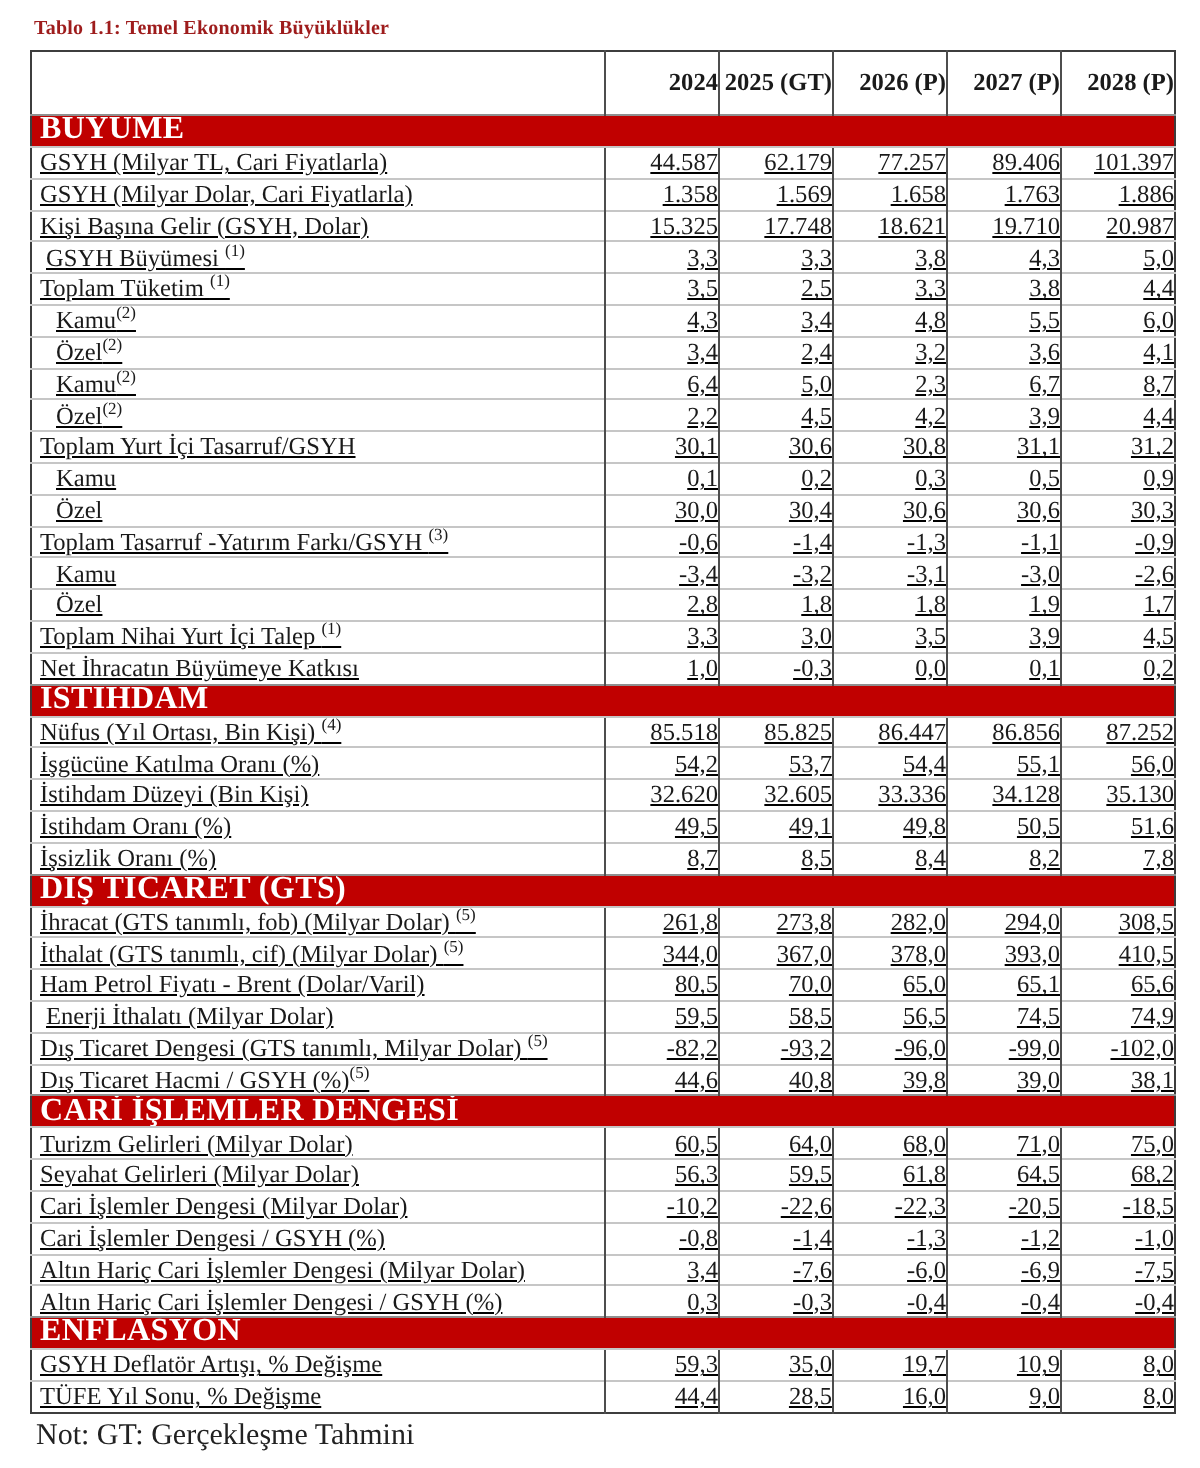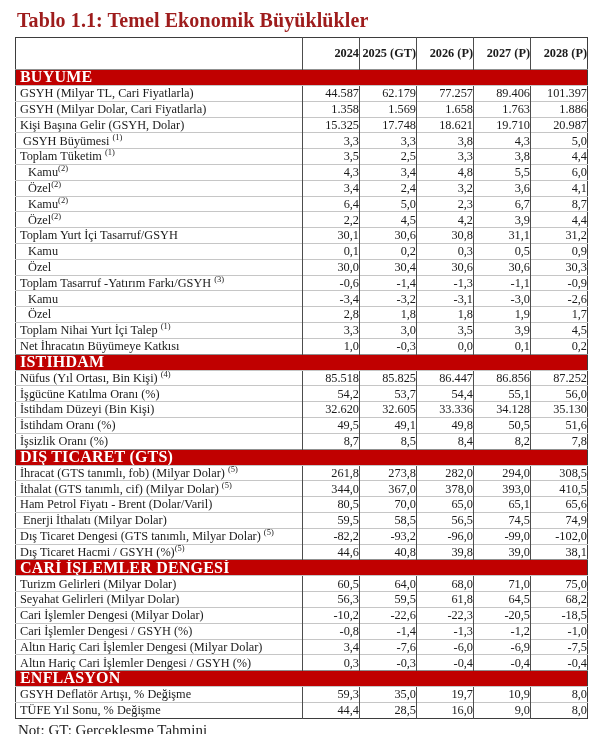--- a/index.html
+++ b/index.html
@@ -6,21 +6,21 @@
   .page {
     position: relative;
     width: 600px;
     height: 734px;
     background: #ffffff;
     font-family: "Liberation Serif", "DejaVu Serif", serif;
     overflow: hidden;
   }
   .doc-title {
     margin: 9px 0 5px 17px;
-    font-size: 20px;
+    font-size: 10px;
     font-weight: bold;
     color: var(--darkred, #9e1c1c);
     letter-spacing: 0.1px;
   }
   table.econ {
     border-collapse: collapse;
     table-layout: fixed;
     width: 572px;
     margin-left: 15px;
     border: 1.6px solid #3d3d3d;
@@ -45,21 +45,21 @@
   tr.section-row td {
     background: var(--band, #c00000);
     color: #ffffff;
     font-weight: bold;
     font-size: 16px;
     letter-spacing: 0.2px;
     padding-left: 4px;
     height: 15px;
     border-top: 1px solid #8f8f8f;
   }
-  tr.data-row { height: 15.8px; }
+  tr.data-row { height: 15.8px; text-decoration: underline; }
   tr.data-row td { border-top: 1px solid #c6c6c6; }
   tr.data-row:first-child td { border-top: none; }
   td.label { text-align: left; }
   td.label.ind0 { padding-left: 4px; }
   td.label.ind1 { padding-left: 7px; }
   td.label.ind2 { padding-left: 12px; }
   td.label sup { font-size: 8.5px; line-height: 0; }
   td.val {
     text-align: right;
     padding-right: 8px;

